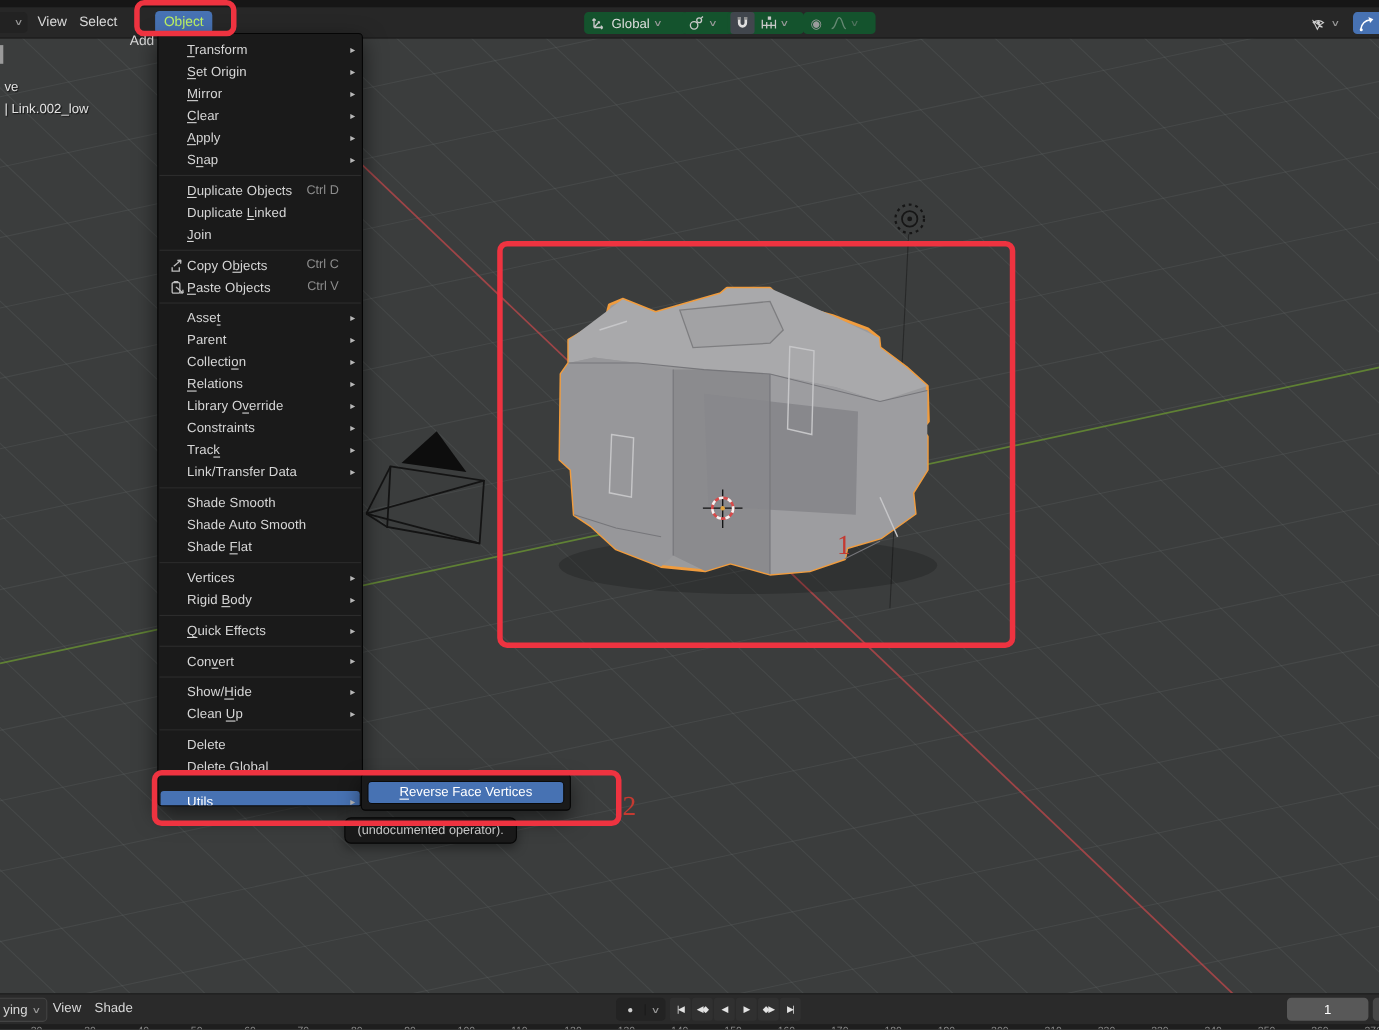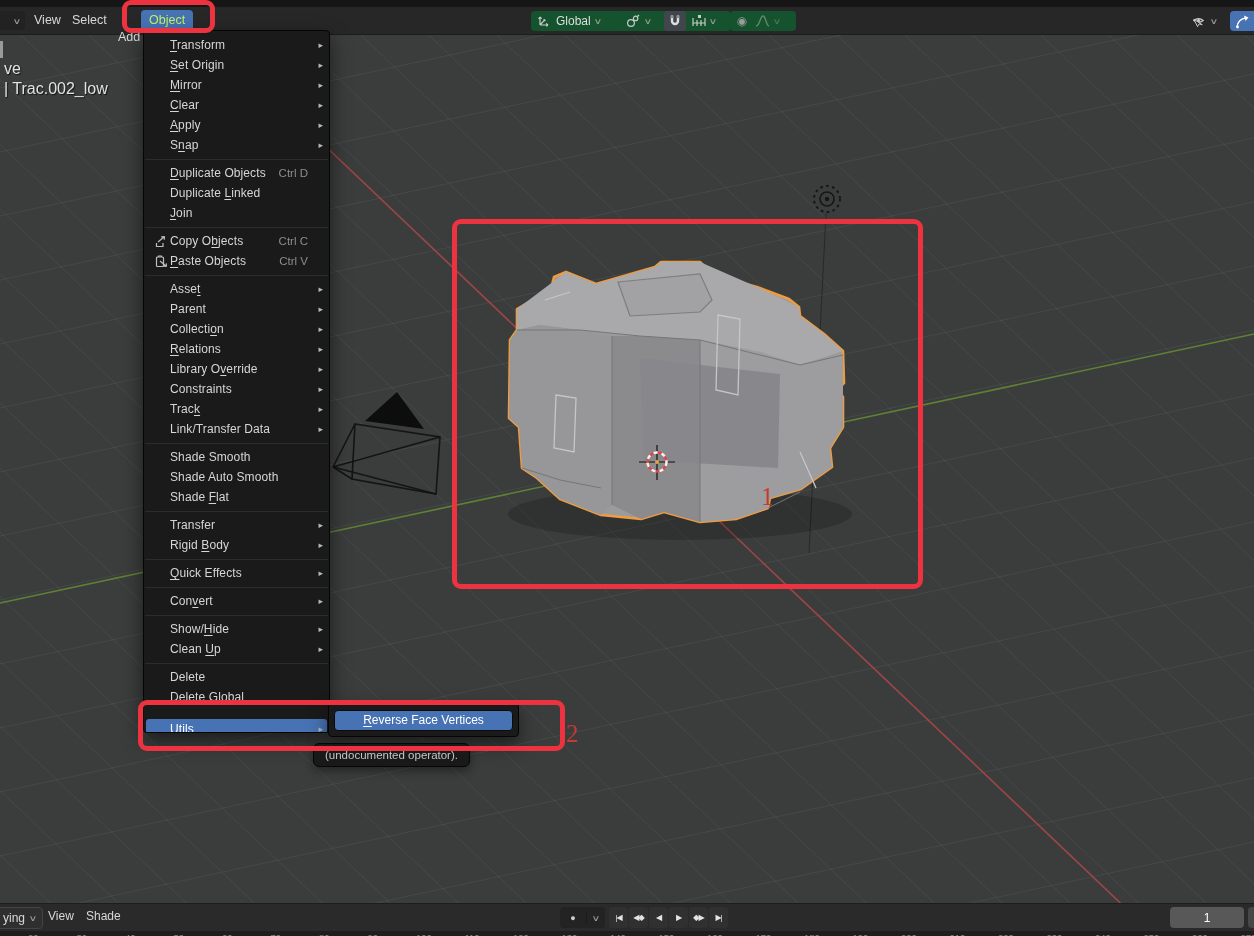--- a/index.html
+++ b/index.html
@@ -19,21 +19,21 @@
   .chev{font-size:8px;color:#9a9a9a;transform:scaleX(1.5);display:inline-block;}
   .dim{opacity:.45;}
   .icoslot{display:inline-flex;align-items:center;justify-content:center;width:16px;height:16px;}
   .togglebtn{display:inline-flex;align-items:center;justify-content:center;width:22px;height:20px;border-radius:3px;}
   .togglebtn.on{background:#41464d;}
   .gizmobtn{position:absolute;top:4px;left:1230px;width:24px;height:20px;background:#4772b3;border-radius:4px 0 0 4px;
             display:flex;align-items:center;justify-content:center;}
   
   .vp{position:absolute;left:0;top:34px;width:1254px;height:869px;overflow:hidden;background:#3b3d3d;}
   .vp svg{position:absolute;left:0;top:-34px;}
-  .ovl{position:absolute;color:#e2e2e2;font-size:16px;text-shadow:1px 1px 1px rgba(0,0,0,.7);}
+  .ovl{position:absolute;color:#e2e2e2;font-size:12px;text-shadow:1px 1px 1px rgba(0,0,0,.7);margin-top:12px;}
   .sidebar-nub{position:absolute;left:0;top:41px;width:3px;height:17px;background:#9a9a9a;}
   
   .menu{position:absolute;left:143px;top:30px;width:187px;height:703px;background:#1a1a1a;
         border:1px solid #050505;border-radius:4px;box-shadow:0 8px 20px rgba(0,0,0,.55);
         padding-top:4px;box-sizing:border-box;z-index:10;overflow:hidden;}
   .mi{height:20px;display:flex;align-items:center;padding:0 6px 0 9px;font-size:12px;color:#d6d6d6;}
   .mi u{text-decoration:underline;text-underline-offset:2px;}
   .mi-ico{width:17px;flex:0 0 17px;display:flex;align-items:center;justify-content:center;}
   .mi-lb{flex:1;white-space:nowrap;letter-spacing:.1px;}
   .mi-sc{color:#8d8d8d;font-size:11.5px;margin-right:5px;}
@@ -180,21 +180,21 @@
     </g>
 
     <g stroke="#161616" fill="none">
       <circle cx="827" cy="199" r="13" stroke-width="2" stroke-dasharray="2.6 3.4"></circle>
       <circle cx="827" cy="199" r="7" stroke-width="1.6"></circle>
       <circle cx="827" cy="199" r="2.2" fill="#161616" stroke="none"></circle>
     </g>
   </svg>
 
   <div class="ovl" style="left:4px;top:26px;">ve</div>
-  <div class="ovl" style="left:4px;top:46px;">| Trac.002_low</div>
+  <div class="ovl" style="left:4px;top:46px;">| Link.002_low</div>
 </div>
 <div class="sidebar-nub"></div>
 
 <div class="topstrip"></div>
 <div class="hdr">
   <div class="editorbtn">
     <span class="chev">∨</span>
   </div>
   <div class="hmenu" style="left:26px;">View</div>
   <div class="hmenu" style="left:64px;">Select</div>
@@ -414,21 +414,21 @@
       </div>
       <div class="mi">
         <span class="mi-ico"></span>
         <span class="mi-lb">Shade <u>F</u>lat</span>
         <span class="mi-sc"></span>
         <span class="mi-ar"></span>
       </div>
       <div class="msep"></div>
       <div class="mi">
         <span class="mi-ico"></span>
-        <span class="mi-lb">Transfer</span>
+        <span class="mi-lb">Vertices</span>
         <span class="mi-sc"></span>
         <span class="mi-ar">▸</span>
       </div>
       <div class="mi">
         <span class="mi-ico"></span>
         <span class="mi-lb">Rigid <u>B</u>ody</span>
         <span class="mi-sc"></span>
         <span class="mi-ar">▸</span>
       </div>
       <div class="msep"></div>

